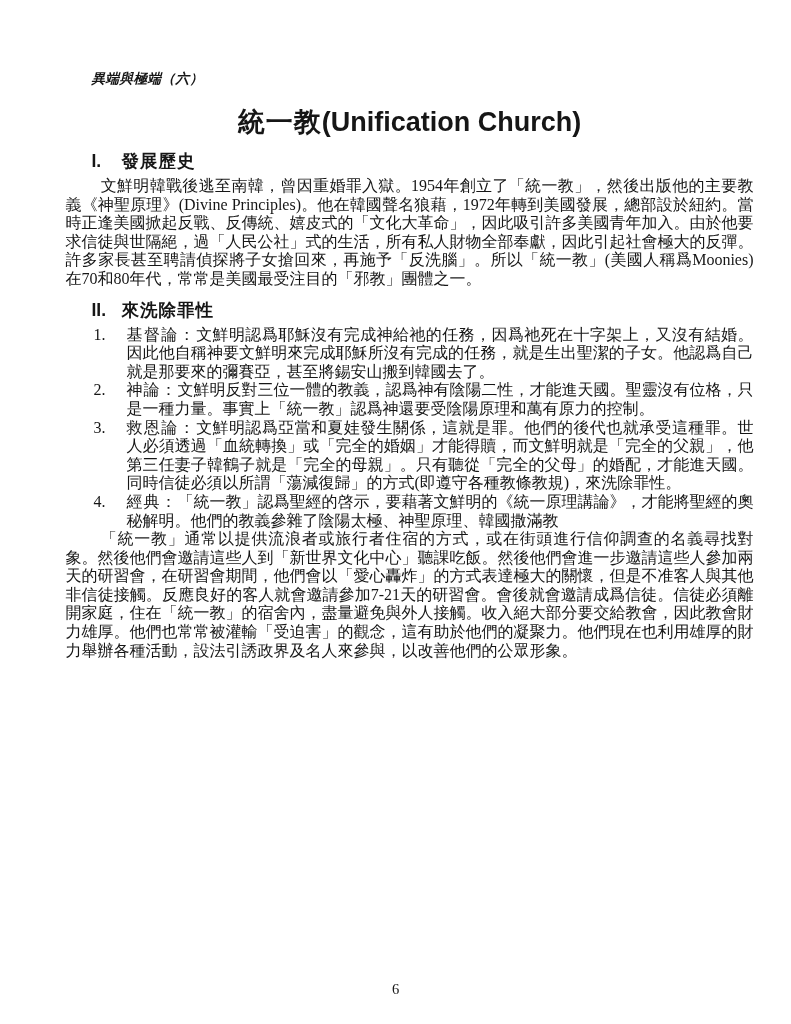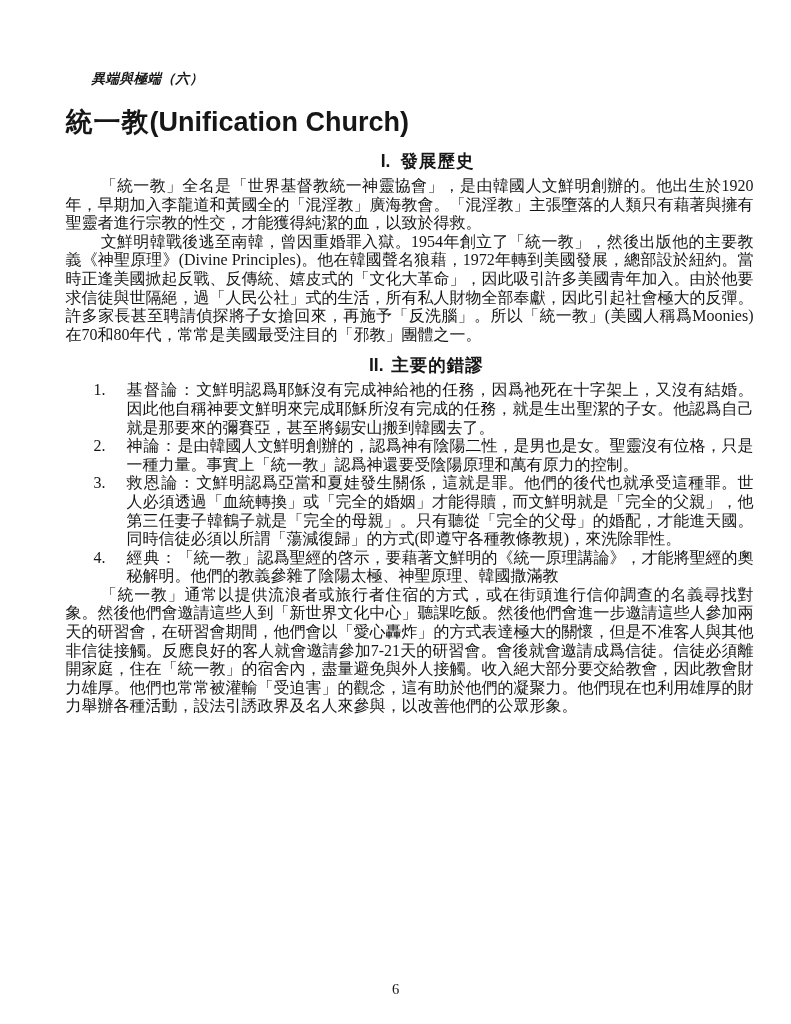--- a/index.html
+++ b/index.html
@@ -16,36 +16,35 @@
     overflow: hidden;
   }
   .doc-header {
     font-size: 13.5px;
     font-weight: bold;
     font-style: italic;
     margin-left: 26px;
     letter-spacing: 0.5px;
   }
   .doc-title {
-    text-align: left;
+    text-align: center;
     font-size: 27px;
     font-weight: bold;
     margin: 16px 0 8px 0;
     letter-spacing: 1px;
   }
   .doc-title .title-en {
     font-family: "Liberation Sans", "DejaVu Sans", sans-serif;
     letter-spacing: 0;
   }
   .sec-heading {
     font-weight: bold;
     font-size: 17.5px;
     margin: 9px 0 4px 26px;
     letter-spacing: 1px;
-    text-align: center;
   }
   .sec-heading .sec-num {
     display: inline-block;
     min-width: 30px;
     font-family: "Liberation Sans", "DejaVu Sans", sans-serif;
     letter-spacing: 0;
   }
   .body-p {
     margin: 0;
     font-size: 16px;
@@ -75,34 +74,33 @@
 <body>
 
 <div class="page">
 
   <div class="doc-header">異端與極端（六）</div>
 
   <h1 class="doc-title"><span>統一教</span><span class="title-en">(Unification Church)</span></h1>
 
   <div>
     <div class="sec-heading"><span class="sec-num">I.</span><span>發展歷史</span></div>
-    <p class="body-p">「統一教」全名是「世界基督教統一神靈協會」，是由韓國人文鮮明創辦的。他出生於1920年，早期加入李龍道和黃國全的「混淫教」廣海教會。「混淫教」主張墮落的人類只有藉著與擁有聖靈者進行宗教的性交，才能獲得純潔的血，以致於得救。</p>
     <p class="body-p">文鮮明韓戰後逃至南韓，曾因重婚罪入獄。1954年創立了「統一教」，然後出版他的主要教義《神聖原理》(Divine Principles)。他在韓國聲名狼藉，1972年轉到美國發展，總部設於紐約。當時正逢美國掀起反戰、反傳統、嬉皮式的「文化大革命」，因此吸引許多美國青年加入。由於他要求信徒與世隔絕，過「人民公社」式的生活，所有私人財物全部奉獻，因此引起社會極大的反彈。許多家長甚至聘請偵探將子女搶回來，再施予「反洗腦」。所以「統一教」(美國人稱爲Moonies)在70和80年代，常常是美國最受注目的「邪教」團體之一。</p>
   </div>
 
   <div>
-    <div class="sec-heading"><span class="sec-num">II.</span><span>主要的錯謬</span></div>
+    <div class="sec-heading"><span class="sec-num">II.</span><span>來洗除罪性</span></div>
     <div class="items">
       <div class="item">
         <span class="item-num">1.</span>
         <div class="item-body"><span class="item-label">基督論：</span><span>文鮮明認爲耶穌沒有完成神給祂的任務，因爲祂死在十字架上，又沒有結婚。因此他自稱神要文鮮明來完成耶穌所沒有完成的任務，就是生出聖潔的子女。他認爲自己就是那要來的彌賽亞，甚至將錫安山搬到韓國去了。</span></div>
       </div>
       <div class="item">
         <span class="item-num">2.</span>
-        <div class="item-body"><span class="item-label">神論：</span><span>是由韓國人文鮮明創辦的，認爲神有陰陽二性，是男也是女。聖靈沒有位格，只是一種力量。事實上「統一教」認爲神還要受陰陽原理和萬有原力的控制。</span></div>
+        <div class="item-body"><span class="item-label">神論：</span><span>文鮮明反對三位一體的教義，認爲神有陰陽二性，才能進天國。聖靈沒有位格，只是一種力量。事實上「統一教」認爲神還要受陰陽原理和萬有原力的控制。</span></div>
       </div>
       <div class="item">
         <span class="item-num">3.</span>
         <div class="item-body"><span class="item-label">救恩論：</span><span>文鮮明認爲亞當和夏娃發生關係，這就是罪。他們的後代也就承受這種罪。世人必須透過「血統轉換」或「完全的婚姻」才能得贖，而文鮮明就是「完全的父親」，他第三任妻子韓鶴子就是「完全的母親」。只有聽從「完全的父母」的婚配，才能進天國。同時信徒必須以所謂「蕩減復歸」的方式(即遵守各種教條教規)，來洗除罪性。</span></div>
       </div>
       <div class="item">
         <span class="item-num">4.</span>
         <div class="item-body"><span class="item-label">經典：</span><span>「統一教」認爲聖經的啓示，要藉著文鮮明的《統一原理講論》，才能將聖經的奧秘解明。他們的教義參雜了陰陽太極、神聖原理、韓國撒滿教</span></div>
       </div>
     </div>

